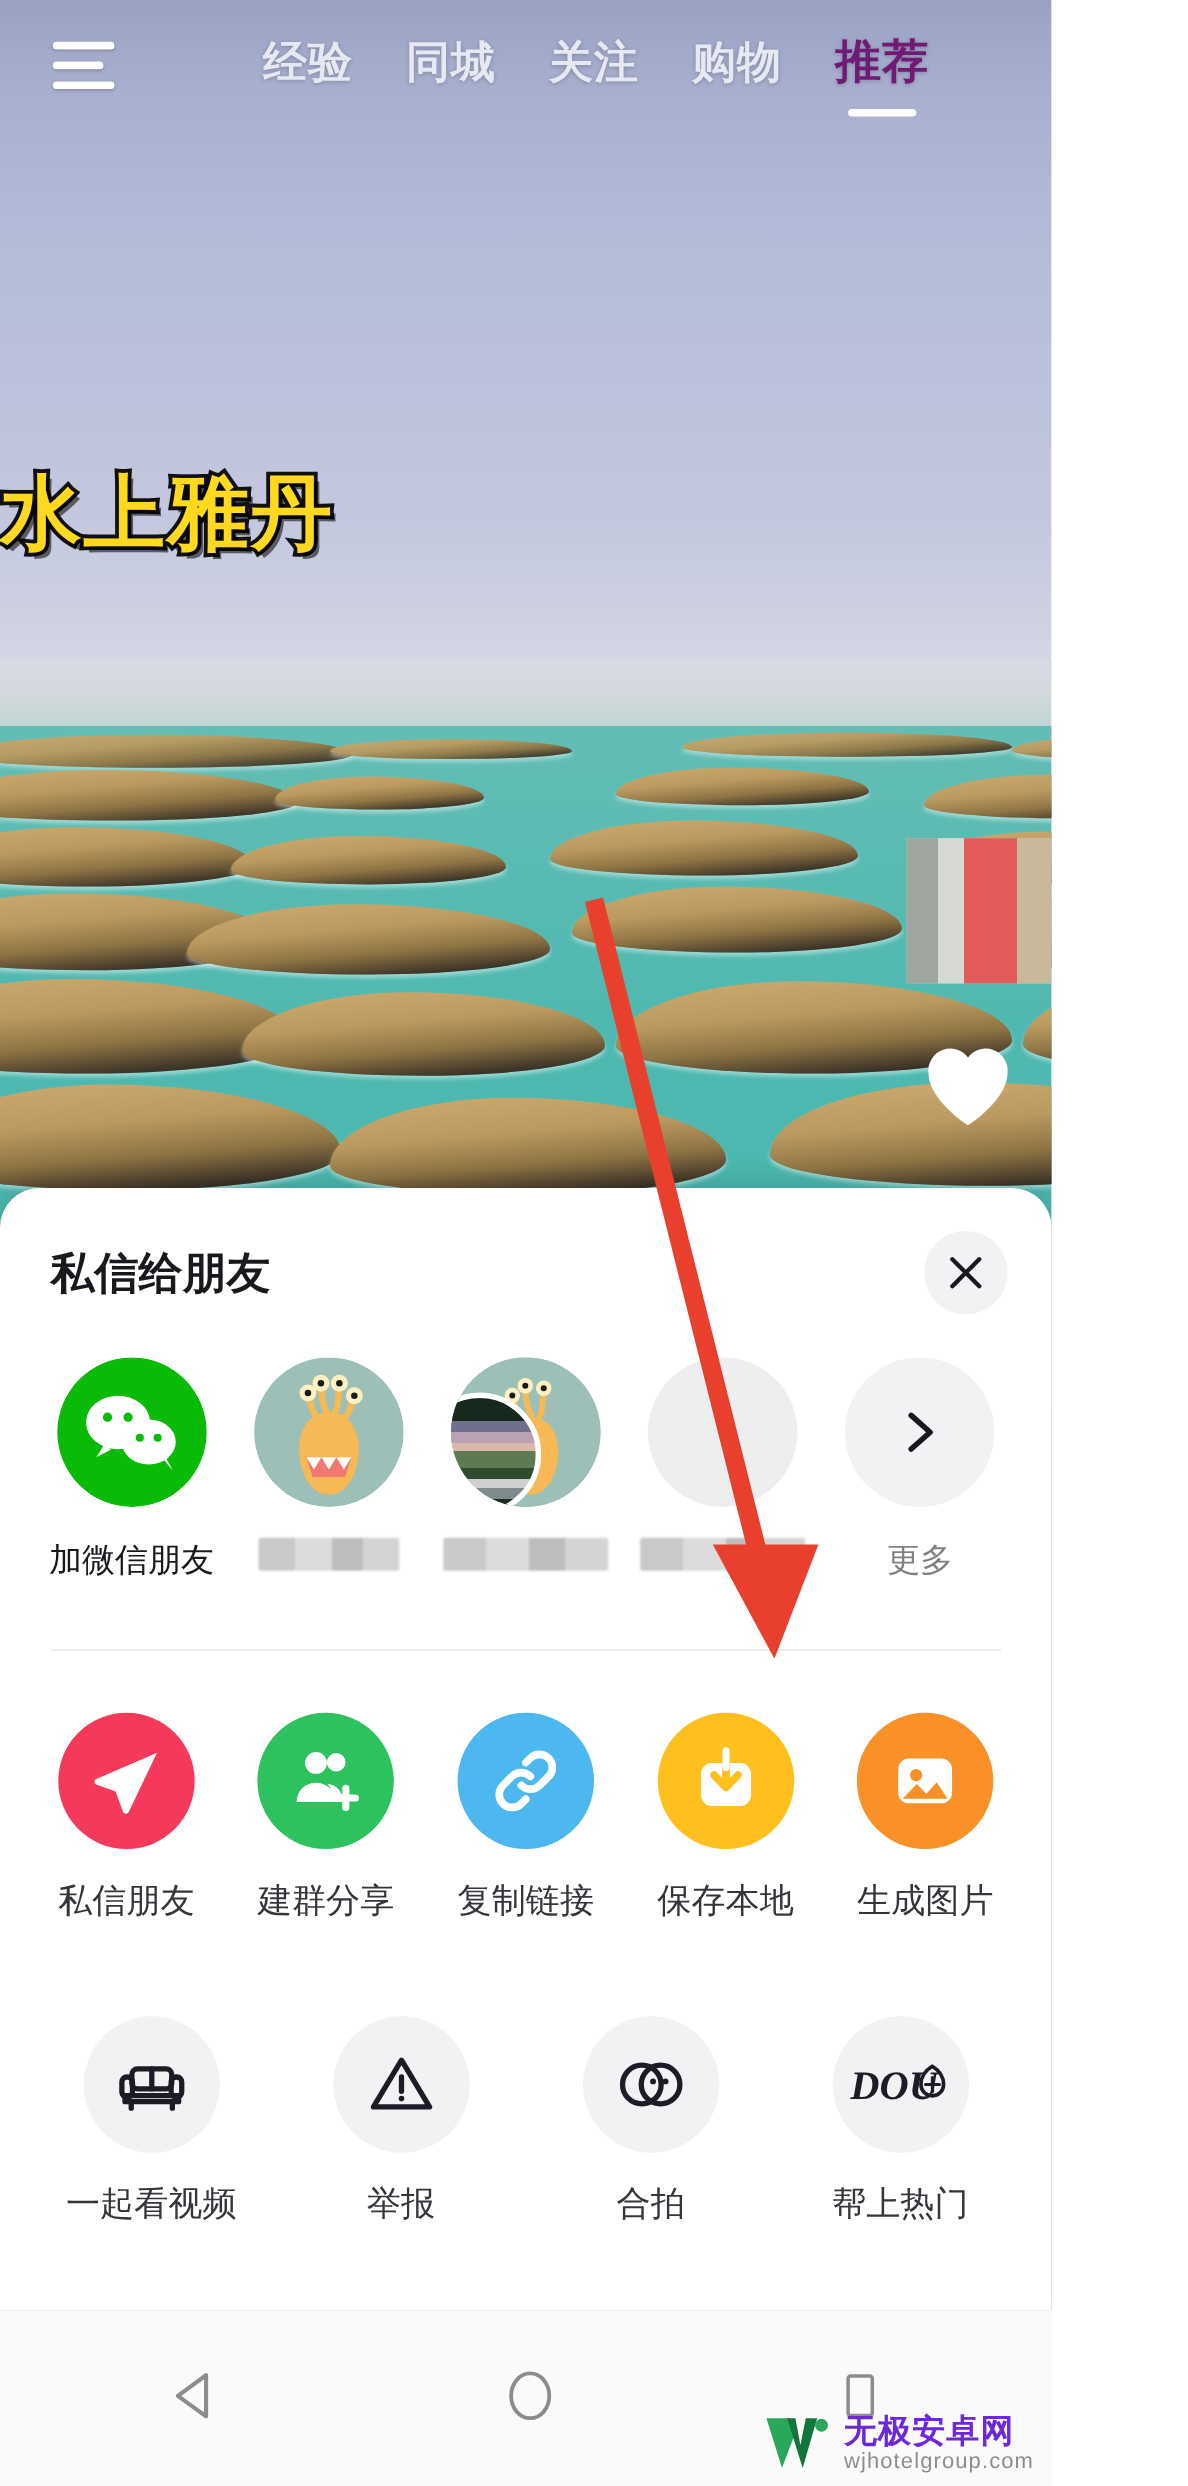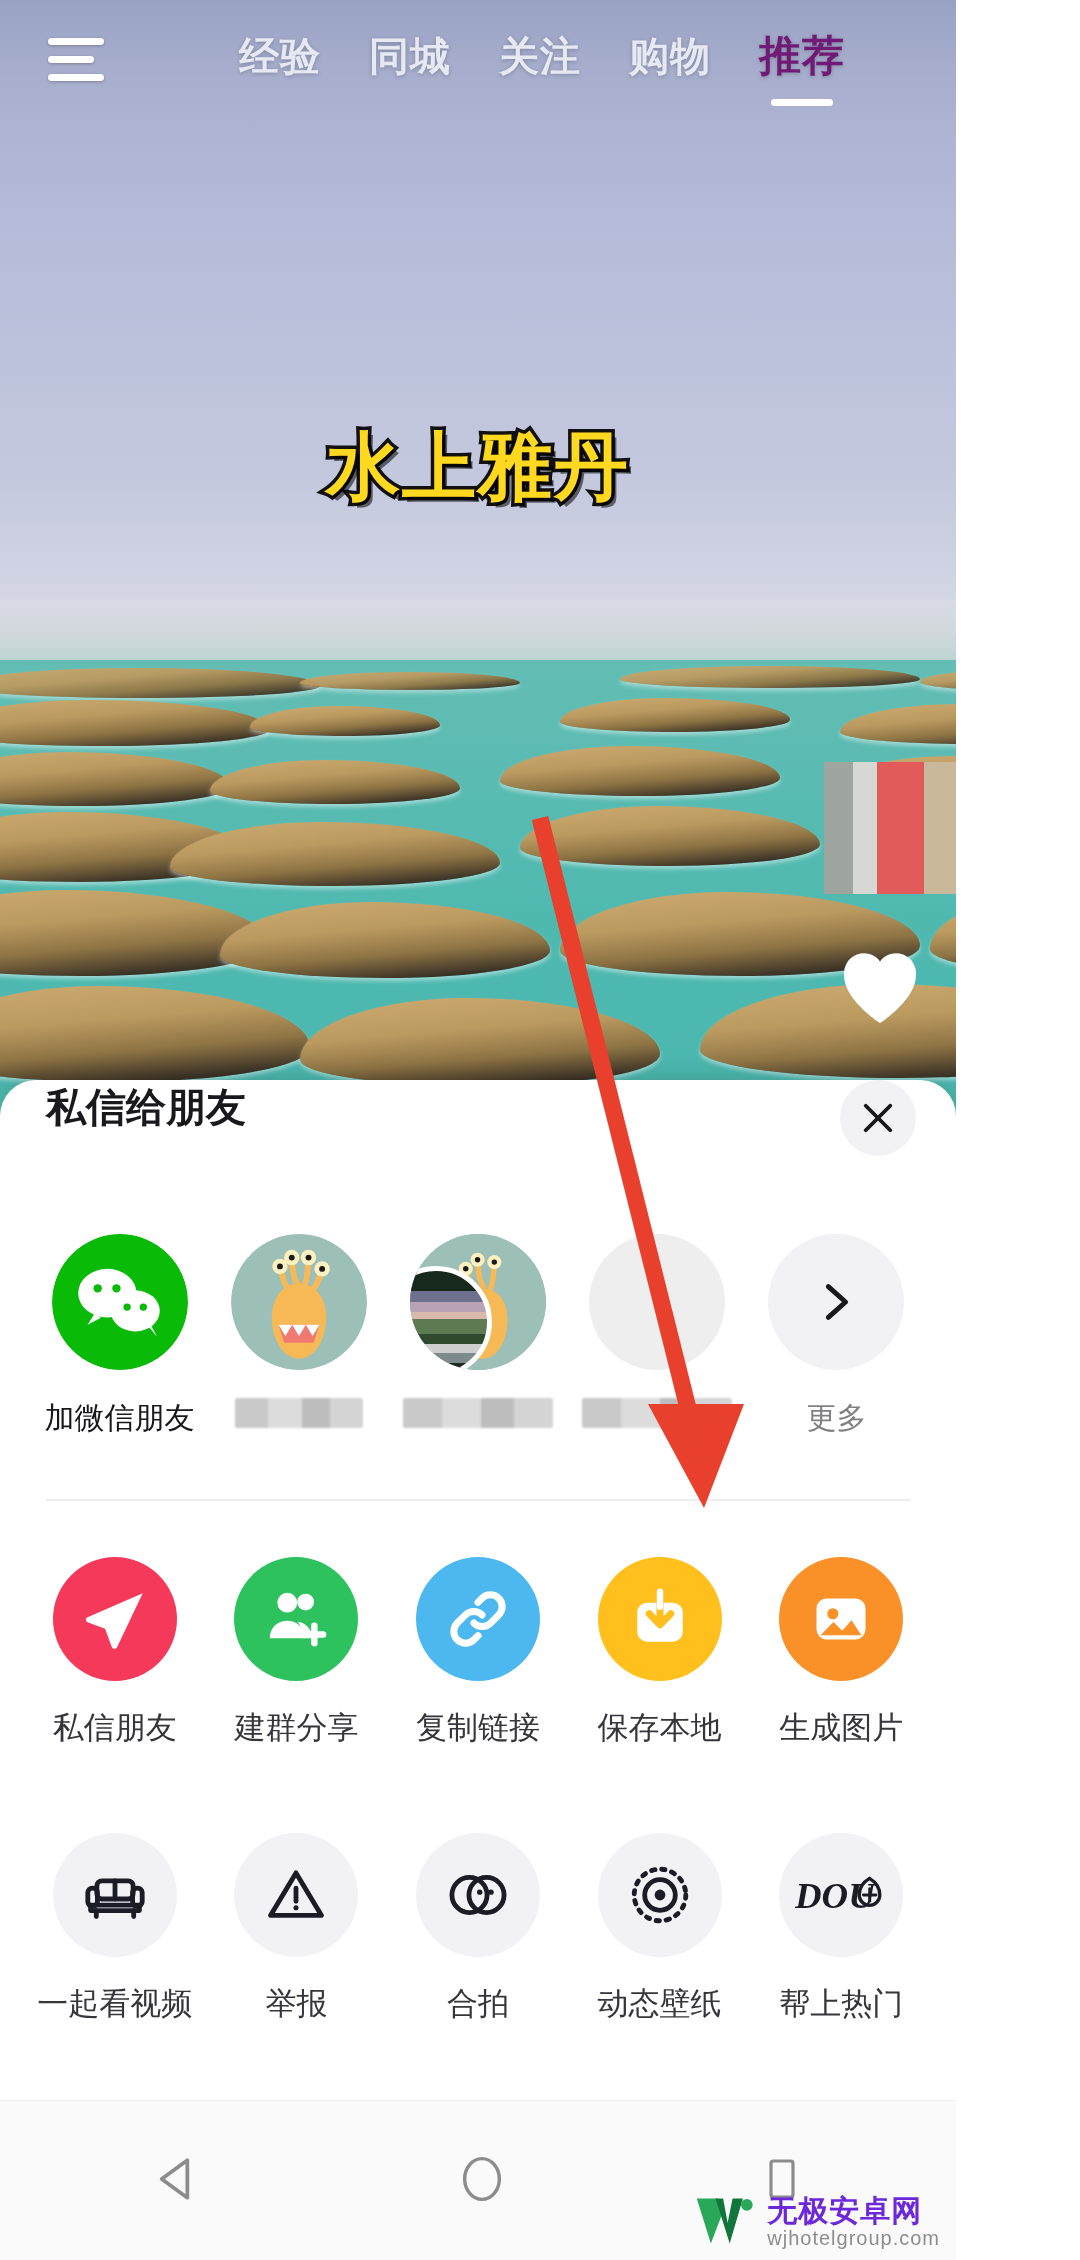--- a/index.html
+++ b/index.html
@@ -46,21 +46,21 @@
     letter-spacing:1px; text-shadow:0 1px 4px rgba(0,0,0,.22); padding-bottom:6px; }
   .nav-tab.active { color:#701a75; font-size:42px; }
   .nav-tab.active::after {
     content:""; position:absolute; left:50%; transform:translateX(-50%);
     bottom:-16px; width:62px; height:7px; border-radius:4px; background:#fff;
   }
   #search-btn { width:120px; display:flex; align-items:center; justify-content:center; }
 
   
   #video-title {
-    position:absolute; left:0; right:0; top:418px; text-align:center; z-index:20;
+    position:absolute; left:0; right:0; top:418px; text-align:left; z-index:20;
     font-size:74px; font-weight:bold; color:#ffd920; letter-spacing:2px;
     -webkit-text-stroke:7px #111; paint-order:stroke fill;
     text-shadow:5px 5px 0 rgba(0,0,0,.55);
     font-family:"DejaVu Sans","Liberation Sans",sans-serif;
   }
   #mosaic-avatar {
     position:absolute; right:0px; top:762px; width:132px; height:132px; z-index:22;
     background:
       linear-gradient(90deg,#9fa6a0 0 22%,#d6d8d4 22% 40%,#e35a5a 40% 76%,#c9b99a 76% 100%),
       #cfd2cd;
@@ -71,21 +71,21 @@
   
   #annot-arrow { position:absolute; left:0; top:0; width:1080px; height:2260px; z-index:60;
     pointer-events:none; }
 
   
   #share-sheet {
     position:absolute; left:0; right:0; top:1080px; height:1020px; z-index:40;
     background:#fff; border-radius:36px 36px 0 0;
     box-shadow:0 -6px 22px rgba(0,0,0,.12);
   }
-  #sheet-header { height:154px; display:flex; align-items:flex-start;
+  #sheet-header { height:154px; display:flex; align-items:center;
     padding:0 40px 0 46px; }
   #sheet-title { font-size:40px; font-weight:bold; color:#18181d; flex:1; }
   #close-btn { width:76px; height:76px; border-radius:50%; background:#f2f2f4;
     display:flex; align-items:center; justify-content:center; }
 
   
   #friends-row { display:flex; padding:0 30px; gap:0; }
   .friend { width:204px; display:flex; flex-direction:column; align-items:center; }
   .friend .av { width:136px; height:136px; border-radius:50%; overflow:hidden;
     position:relative; background:#eee; }
@@ -385,30 +385,20 @@
           <svg width="68" height="68" viewBox="0 0 24 24" fill="none" stroke="#1c1c26" stroke-width="1.7">
             <circle cx="9" cy="12" r="6.2"></circle>
               <circle cx="15" cy="12" r="6.2"></circle>
             <circle cx="12.6" cy="11" r=".95" fill="#1c1c26" stroke="none"></circle>
             <circle cx="16.6" cy="11" r=".95" fill="#1c1c26" stroke="none"></circle>
           </svg>
         </div>
         <div class="lbl">合拍</div>
       </div>
 
-      <div class="cell">
-        <div class="circ plain">
-          <svg width="68" height="68" viewBox="0 0 24 24" fill="none" stroke="#1c1c26" stroke-width="1.7">
-            <circle cx="12" cy="12" r="9.1" stroke-dasharray="1.2 2.4" stroke-linecap="round"></circle>
-            <circle cx="12" cy="12" r="5.4"></circle>
-            <circle cx="12" cy="12" r="1.9" fill="#1c1c26" stroke="none"></circle>
-          </svg>
-        </div>
-        <div class="lbl">动态壁纸</div>
-      </div>
 
       <div class="cell">
         <div class="circ plain">
           <svg width="92" height="52" viewBox="0 0 50 26">
             <text x="0" y="20" font-family="Liberation Serif, serif" font-style="italic" font-weight="bold" font-size="20" fill="#1c1c26">DOU</text>
             <path d="M40.5 4 q5.6 3.4 5.6 9 a5.6 5.6 0 1 1 -11.2 0 q0-5.6 5.6-9z" fill="none" stroke="#1c1c26" stroke-width="1.8"></path>
             <line x1="40.6" y1="9.6" x2="40.6" y2="16.4" stroke="#1c1c26" stroke-width="1.6" stroke-linecap="round"></line>
             <line x1="37.2" y1="13" x2="44" y2="13" stroke="#1c1c26" stroke-width="1.6" stroke-linecap="round"></line>
           </svg>
         </div>

